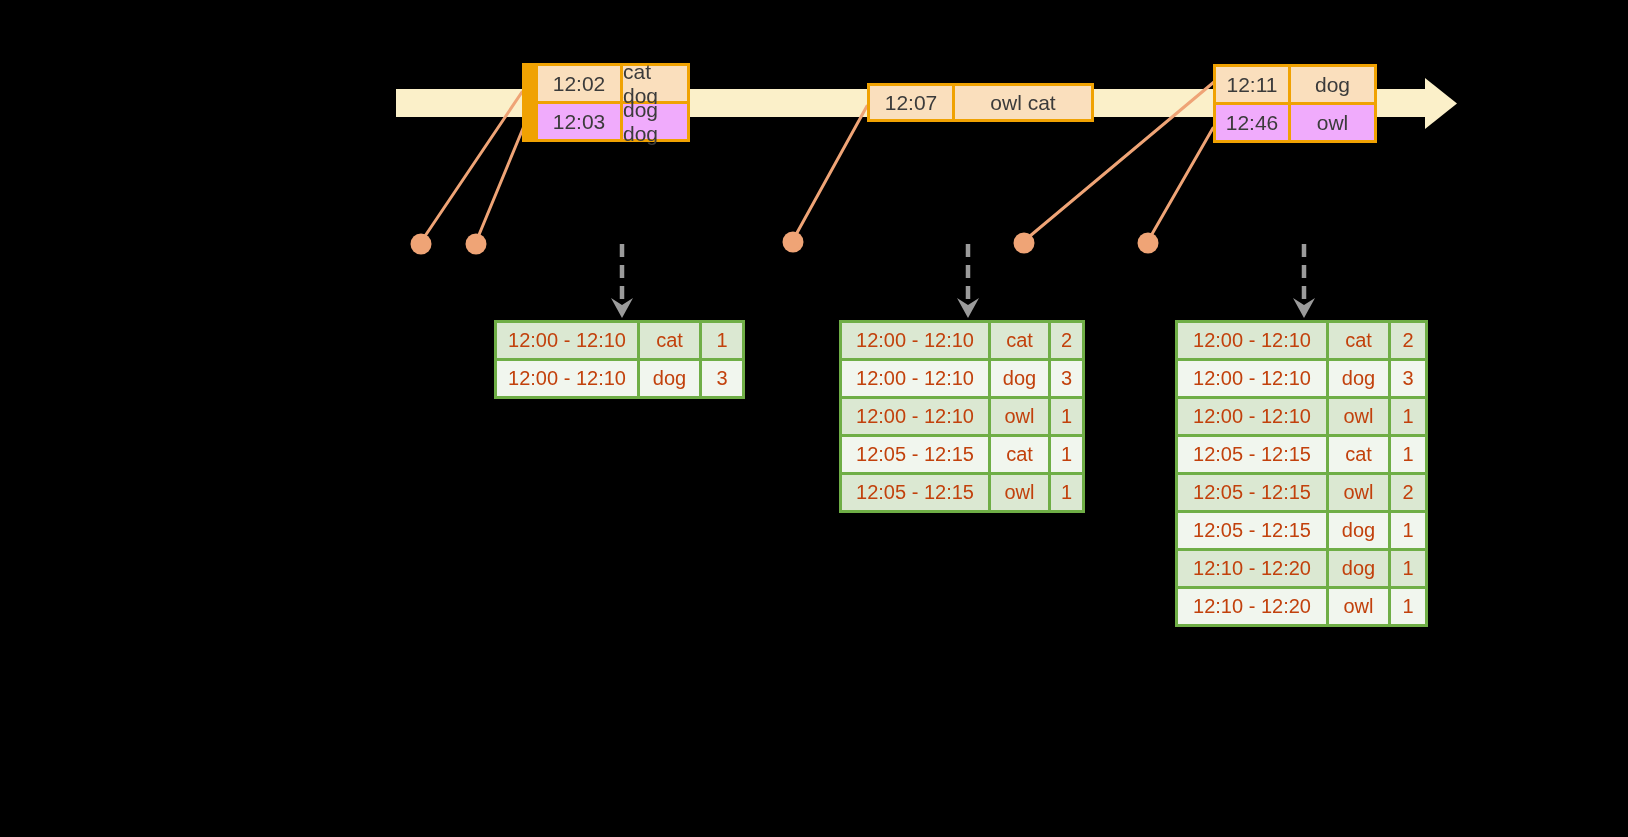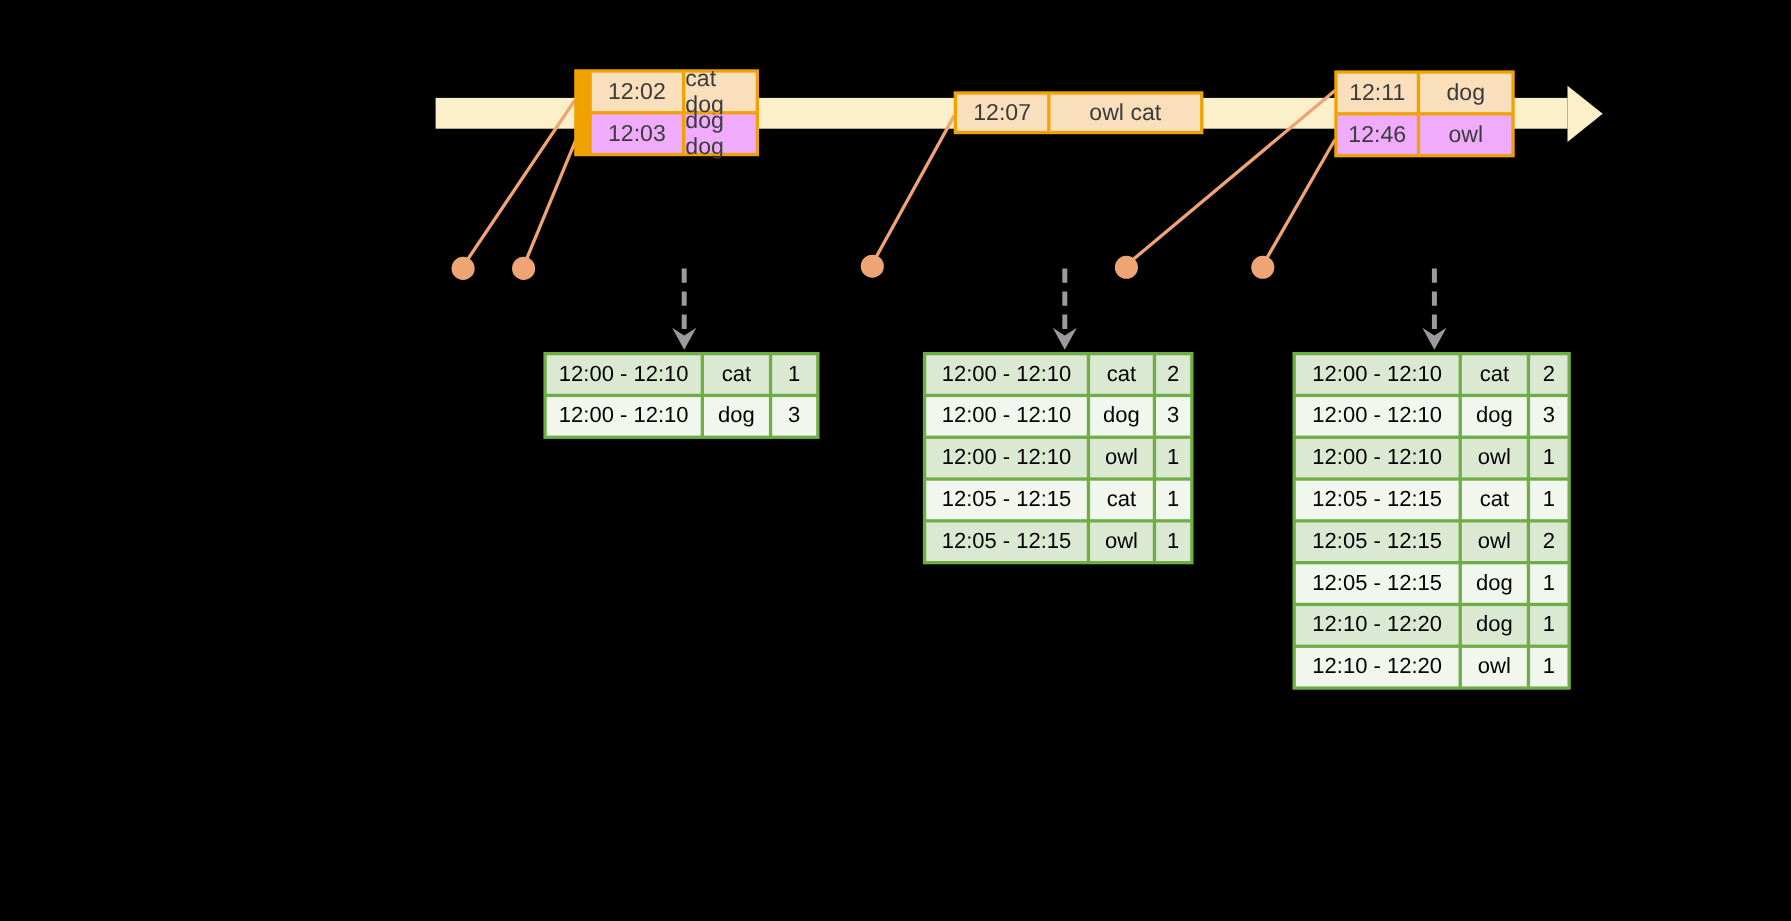--- a/index.html
+++ b/index.html
@@ -16,21 +16,21 @@
   #et3{left:1213px;top:64px;width:164px;grid-template-columns:72px 1fr;grid-auto-rows:35px;}
   .ecell{display:flex;align-items:center;justify-content:center;font-size:21px;color:#3b3b3b;}
   .peach{background:#fadfbd;}
   .cream{background:#f0abfc;}
 
   
   .gtable{position:absolute;display:grid;background:#6fae46;gap:3px;padding:3px;box-sizing:border-box;}
   #rt1{left:494px;top:320px;width:251px;grid-template-columns:140px 59px 1fr;grid-auto-rows:35px;}
   #rt2{left:839px;top:320px;width:246px;grid-template-columns:146px 57px 1fr;grid-auto-rows:35px;}
   #rt3{left:1175px;top:320px;width:253px;grid-template-columns:148px 59px 1fr;grid-auto-rows:35px;}
-  .gcell{display:flex;align-items:center;justify-content:center;font-size:20px;color:#000000;}
+  .gcell{display:flex;align-items:center;justify-content:center;font-size:20px;color:#c2410c;}
   .dark{background:#dbe8d2;}
   .light{background:#f1f6ee;}
 </style>
 </head>
 <body>
 
 <div id="stage">
 
   <svg id="gfx" width="1628" height="837" viewBox="0 0 1628 837">
 

